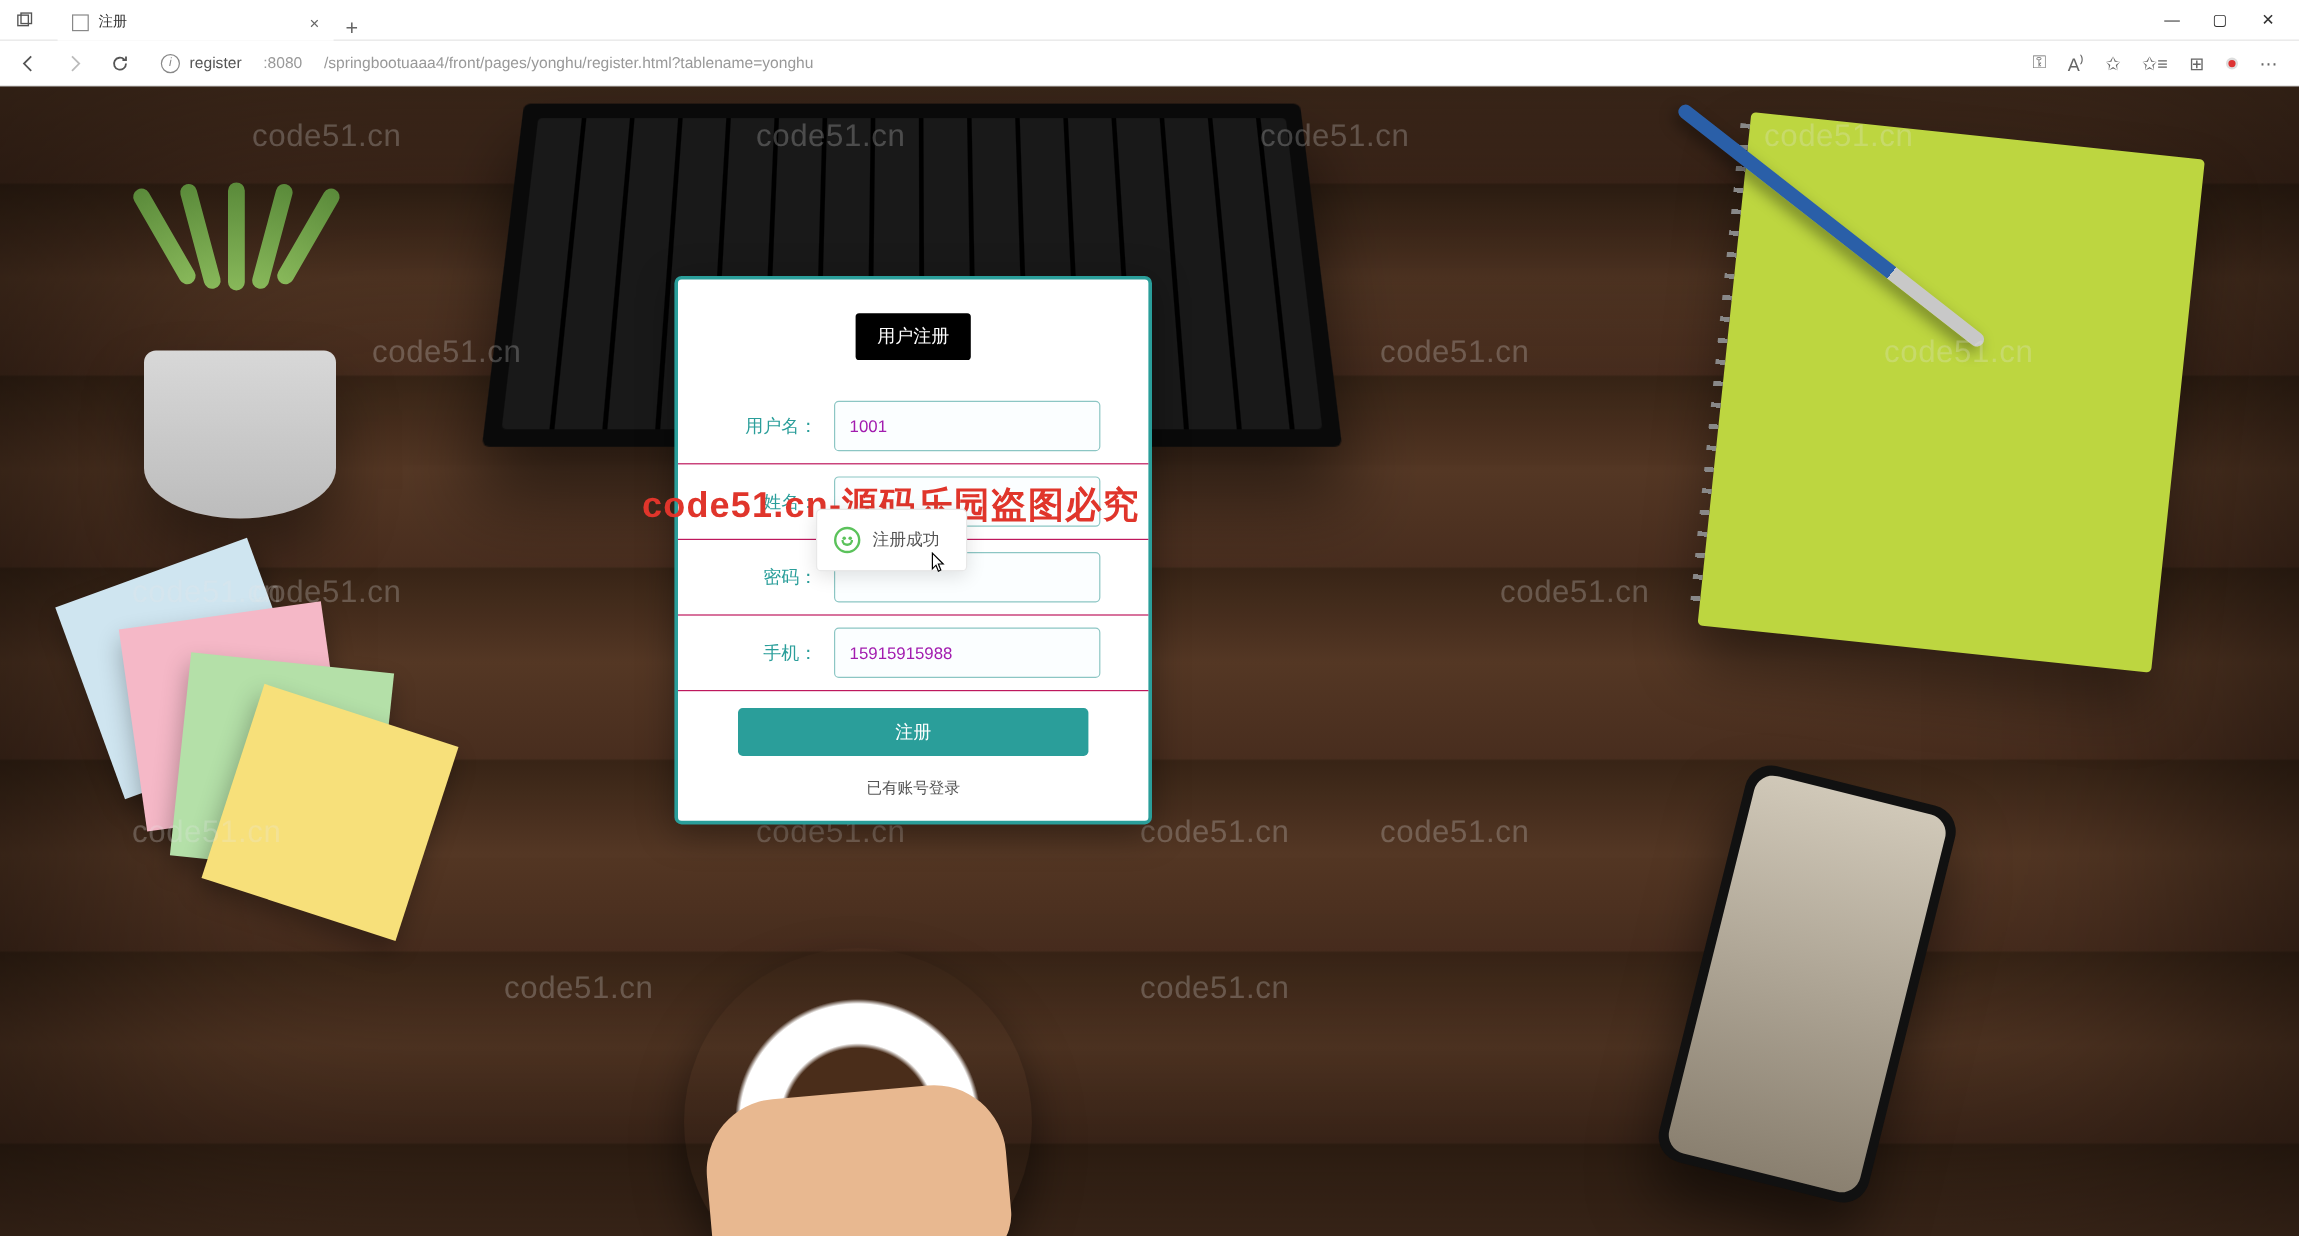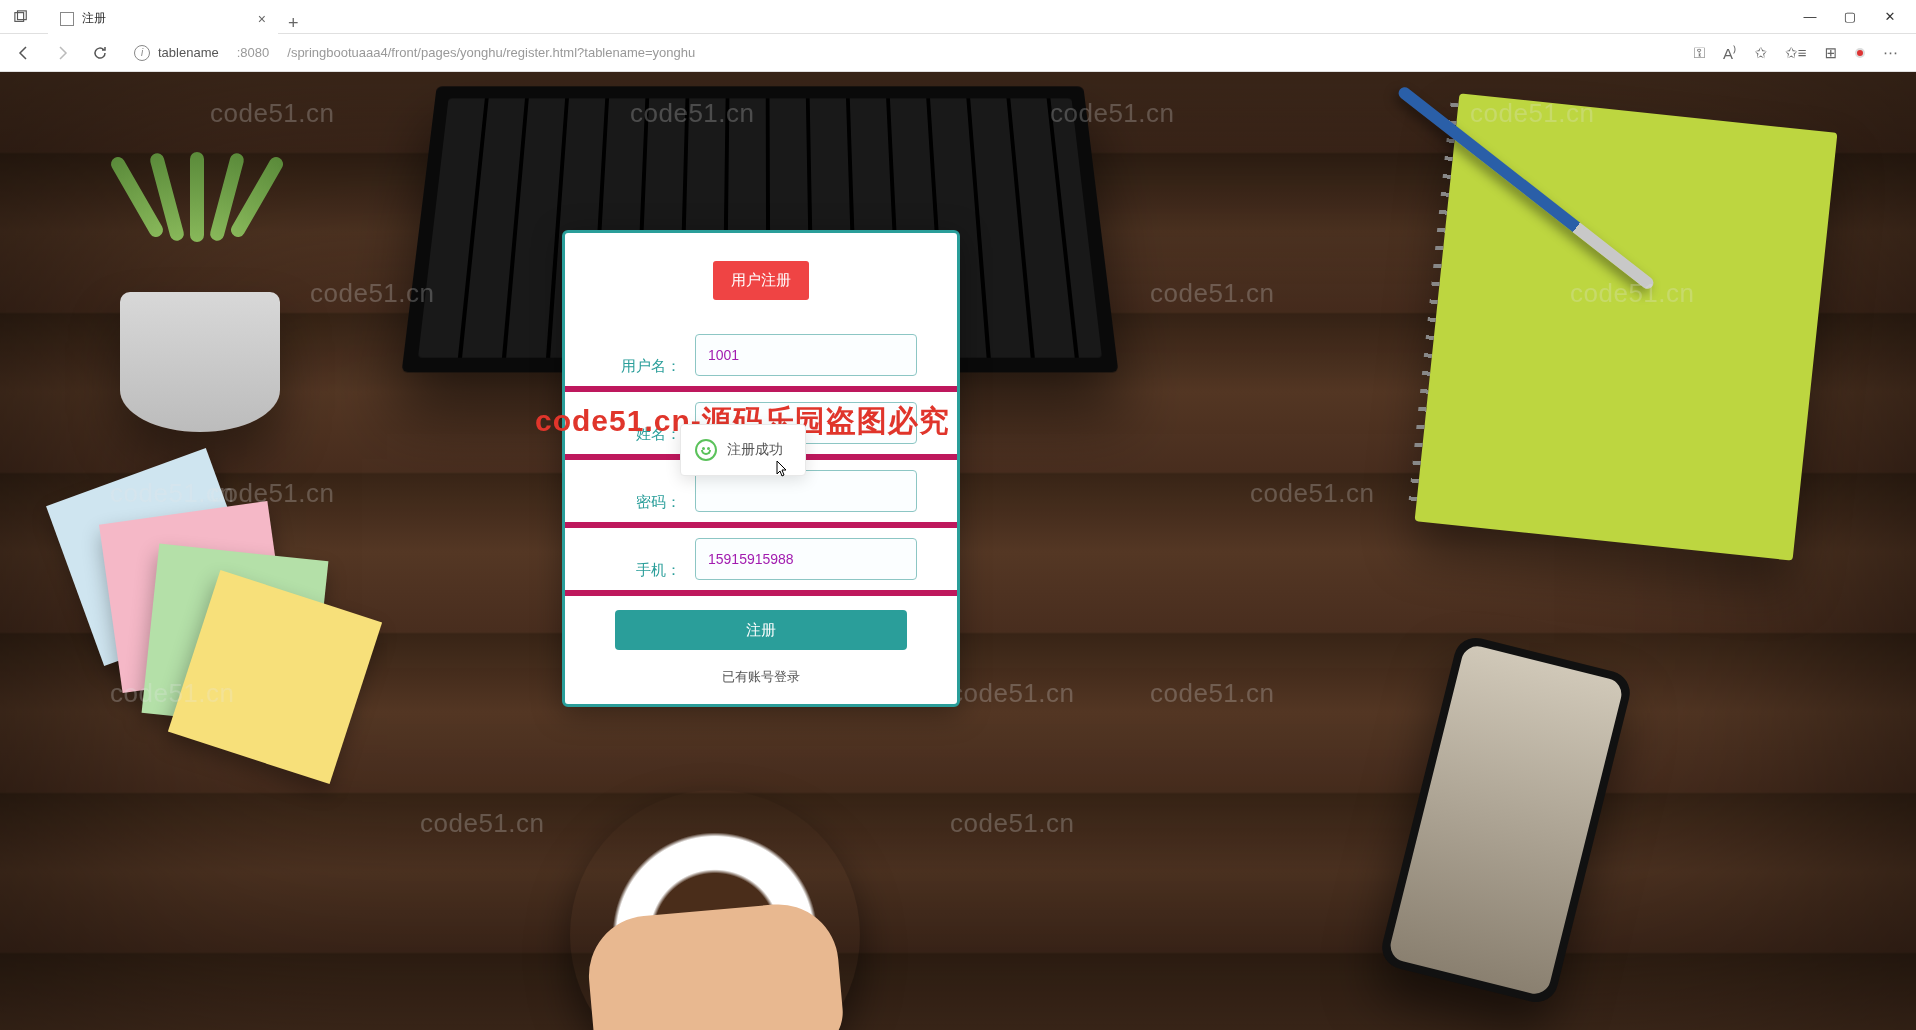--- a/index.html
+++ b/index.html
@@ -59,22 +59,22 @@
     .phone::after{content:"";position:absolute;inset:8px;background:linear-gradient(#d0c8b8,#8a8070);border-radius:16px;}
     .coffee { position:absolute; left:570px; bottom:-50px; width:290px; height:290px; border-radius:50%; background:radial-gradient(circle at 50% 50%,#4a2d1a 0,#4a2d1a 30%,#fff 32%,#fff 48%,transparent 50%); box-shadow:0 20px 40px rgba(0,0,0,0.5);}
     .hand { position:absolute; left:590px; bottom:-30px; width:250px; height:150px; background:#e8b890; border-radius:60px 60px 40px 40px; transform:rotate(-5deg);}
 
     
     .wm { position:absolute; color:rgba(230,230,230,0.25); font-size:26px; font-weight:400; pointer-events:none; font-family: Arial; letter-spacing:0.5px;margin-top:16px;}
     .overlay-text { position:absolute; left:535px; top:329px; color:#e0352b; font-size:30px; font-weight:700; letter-spacing:1px; pointer-events:none; z-index:100; white-space:nowrap;}
 
     
     .card { position:absolute; left:562px; top:158px; width:398px; background:#fff; border-radius:6px; box-shadow:0 6px 30px rgba(0,0,0,0.35); border:3px solid #2a9e9a; padding:28px 0 18px; z-index:50;}
-    .card-title { display:block; margin:0 auto 24px; background:#ef4444; color:#fff; font-size:15px; padding:10px 18px; border:none; border-radius:3px; width:fit-content;}
-    .form-row { display:flex; align-items:flex-end; padding:10px 40px 10px 0; border-bottom:6px solid #be185d;}
+    .card-title { display:block; margin:0 auto 24px; background:#000000; color:#fff; font-size:15px; padding:10px 18px; border:none; border-radius:3px; width:fit-content;}
+    .form-row { display:flex; align-items:center; padding:10px 40px 10px 0; border-bottom:1px solid #be185d;}
     .form-row:last-of-type { border-bottom:none;}
     .form-label { width:130px; text-align:right; color:#2a9e9a; font-size:15px; padding-right:14px;}
     .form-input { flex:1; height:42px; border:1px solid #8cc6c4; border-radius:4px; padding:0 12px; font-size:14px; color:#a21caf; background:#fbfeff;}
     .submit-row { padding:14px 50px 6px;}
     .submit-btn { width:100%; height:40px; background:#2a9e9a; color:#fff; border:none; border-radius:4px; font-size:15px; cursor:pointer;}
     .login-link { text-align:center; font-size:13px; color:#555; padding-top:12px; cursor:pointer;}
 
     
     .toast { position:absolute; left:680px; top:352px; background:#fff; border:1px solid #e8e8e8; border-radius:4px; box-shadow:0 4px 16px rgba(0,0,0,0.12); padding:14px 22px 14px 14px; display:flex; align-items:center; gap:10px; z-index:200; font-size:14px; color:#555;}
     .toast-icon { width:22px; height:22px; border:2px solid #5bc25b; border-radius:50%; position:relative;}
@@ -121,21 +121,21 @@
       </svg>
   </div>
   <div class="nav-btn">
     <svg width="16" height="16" viewBox="0 0 16 16">
         <path d="M13 8a5 5 0 1 1-1.5-3.5M13 2v3h-3" fill="none" stroke="#555" stroke-width="1.5"></path>
       </svg>
   </div>
   <div class="addr-bar">
     <div class="addr-info">i</div>
     <span>
-      <span class="addr-host">tablename</span><span class="addr-path">:8080</span><span class="addr-path">/springbootuaaa4/front/pages/yonghu/register.html?tablename=yonghu</span>
+      <span class="addr-host">register</span><span class="addr-path">:8080</span><span class="addr-path">/springbootuaaa4/front/pages/yonghu/register.html?tablename=yonghu</span>
     </span>
   </div>
   <div class="tool-icons">
     <span>⚿</span>
     <span>A⁾</span>
     <span>✩</span>
     <span>✩≡</span>
     <span>⊞</span>
     <div class="avatar"></div>
     <span>⋯</span>

